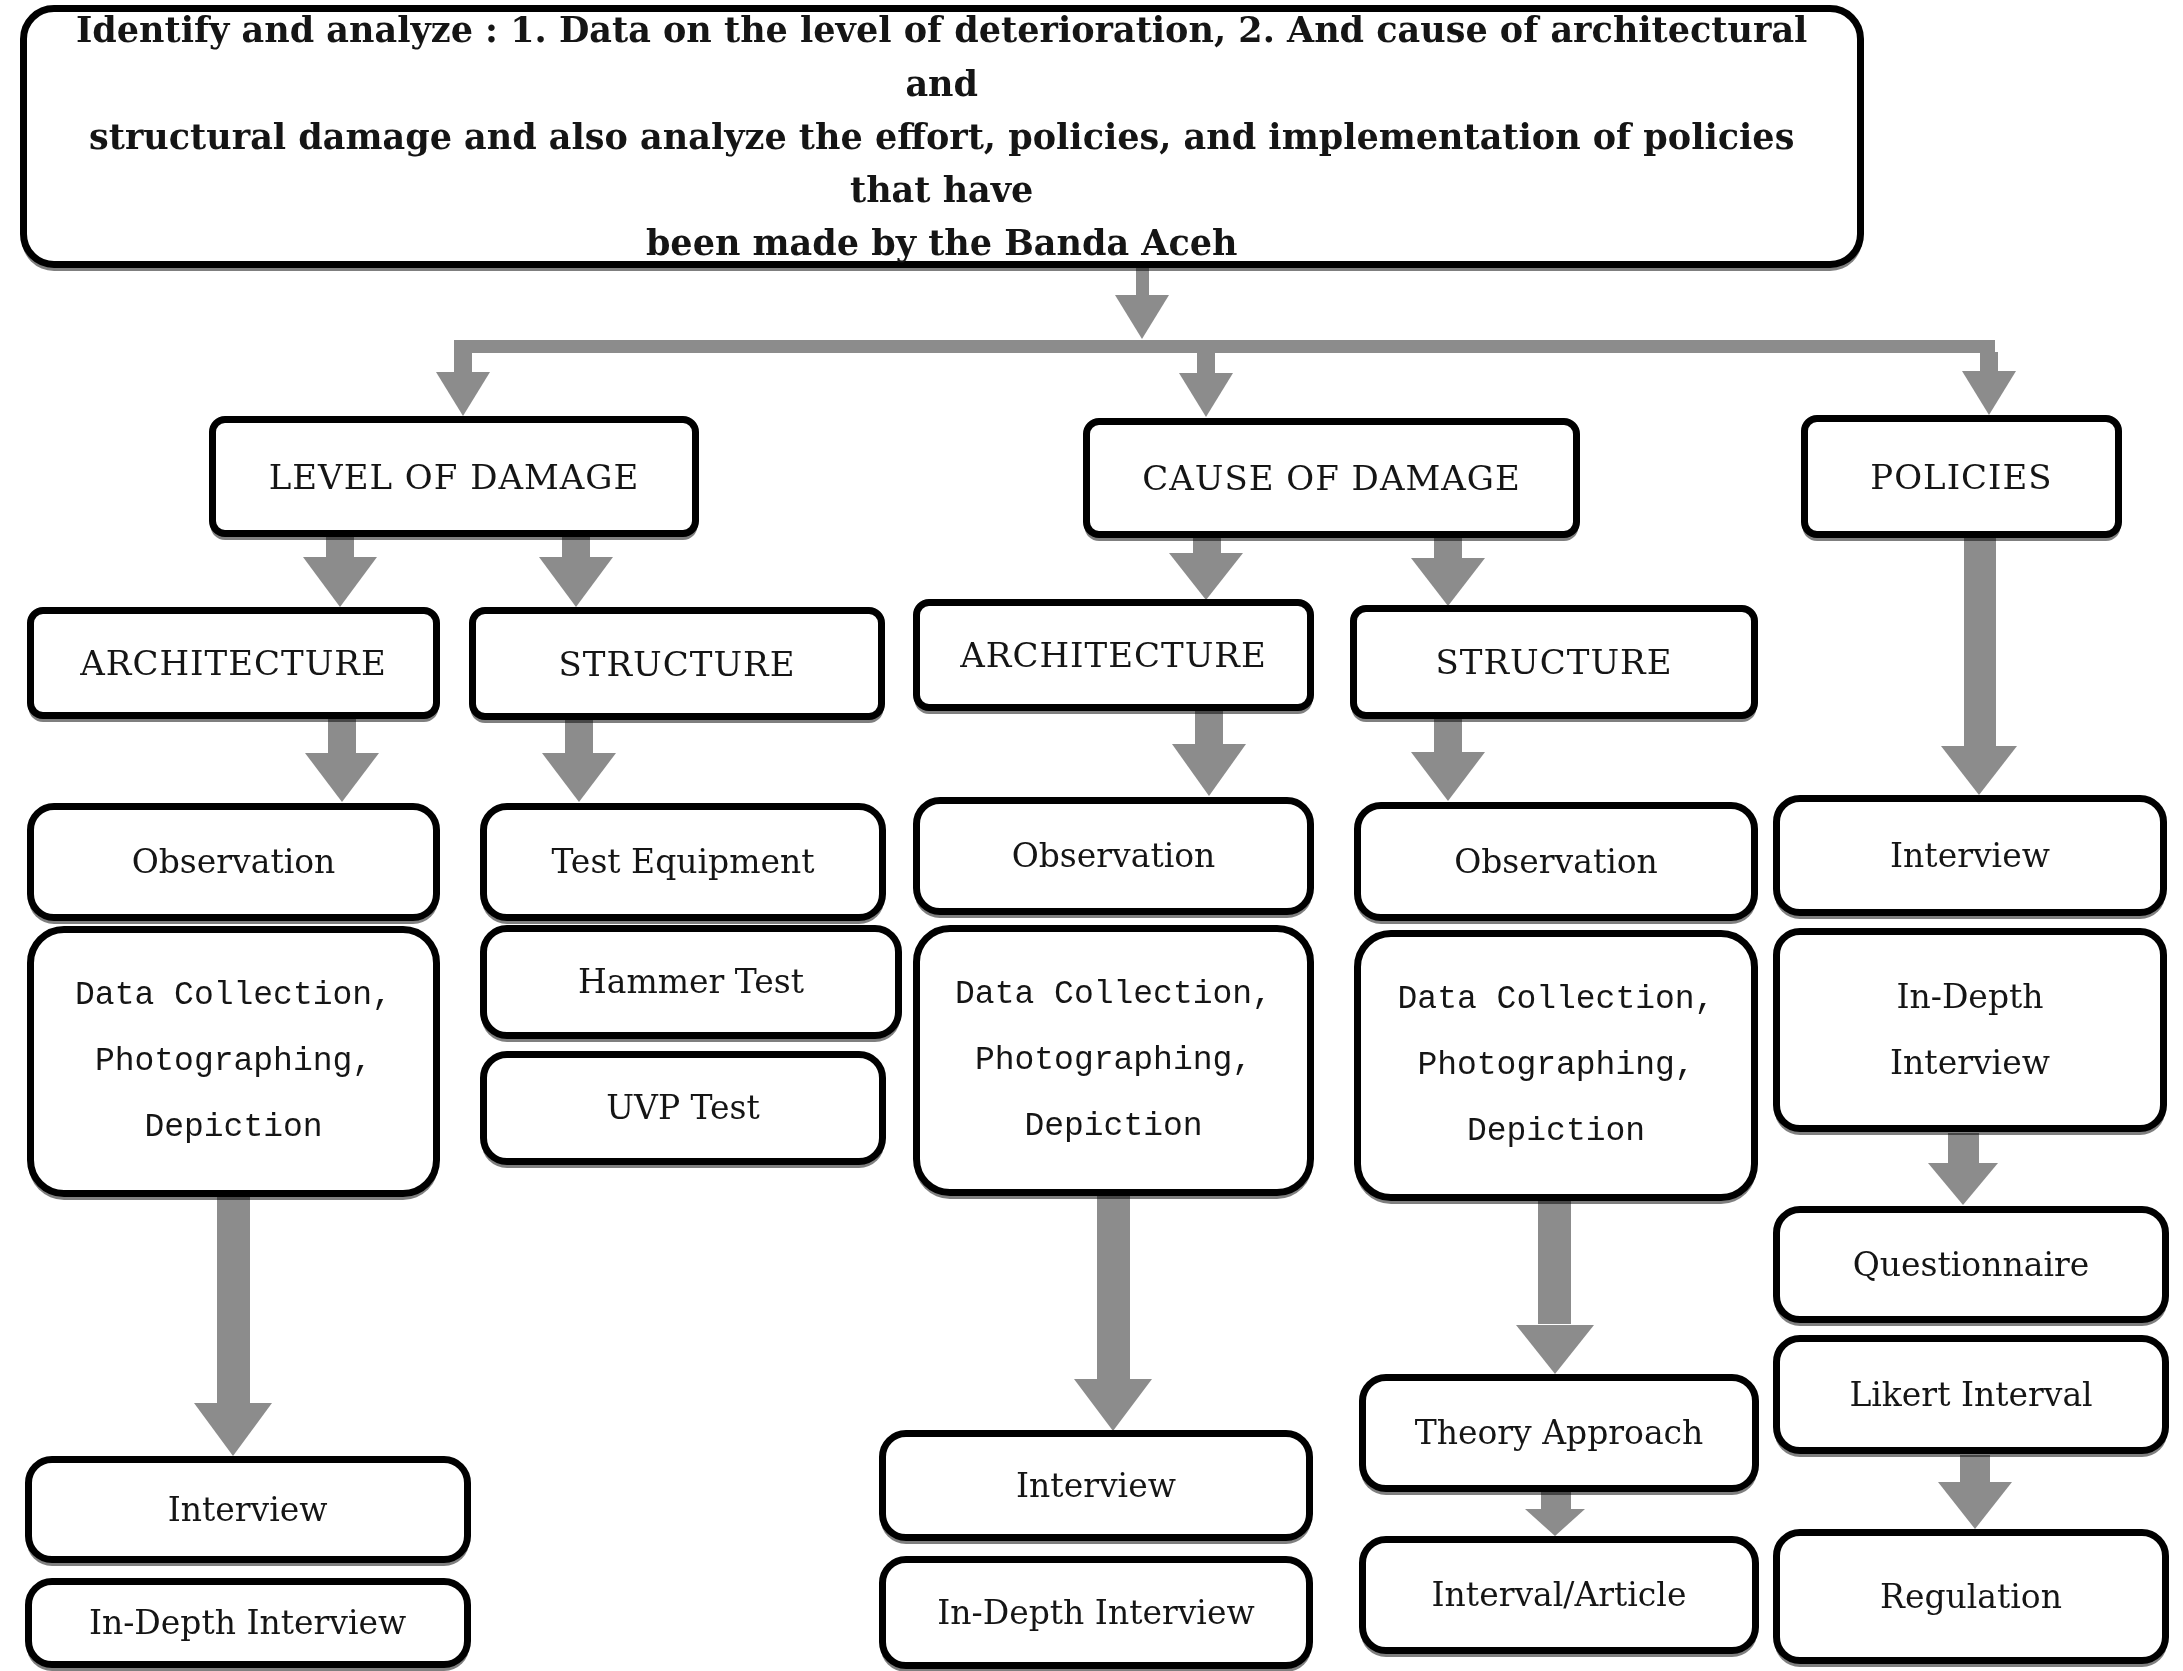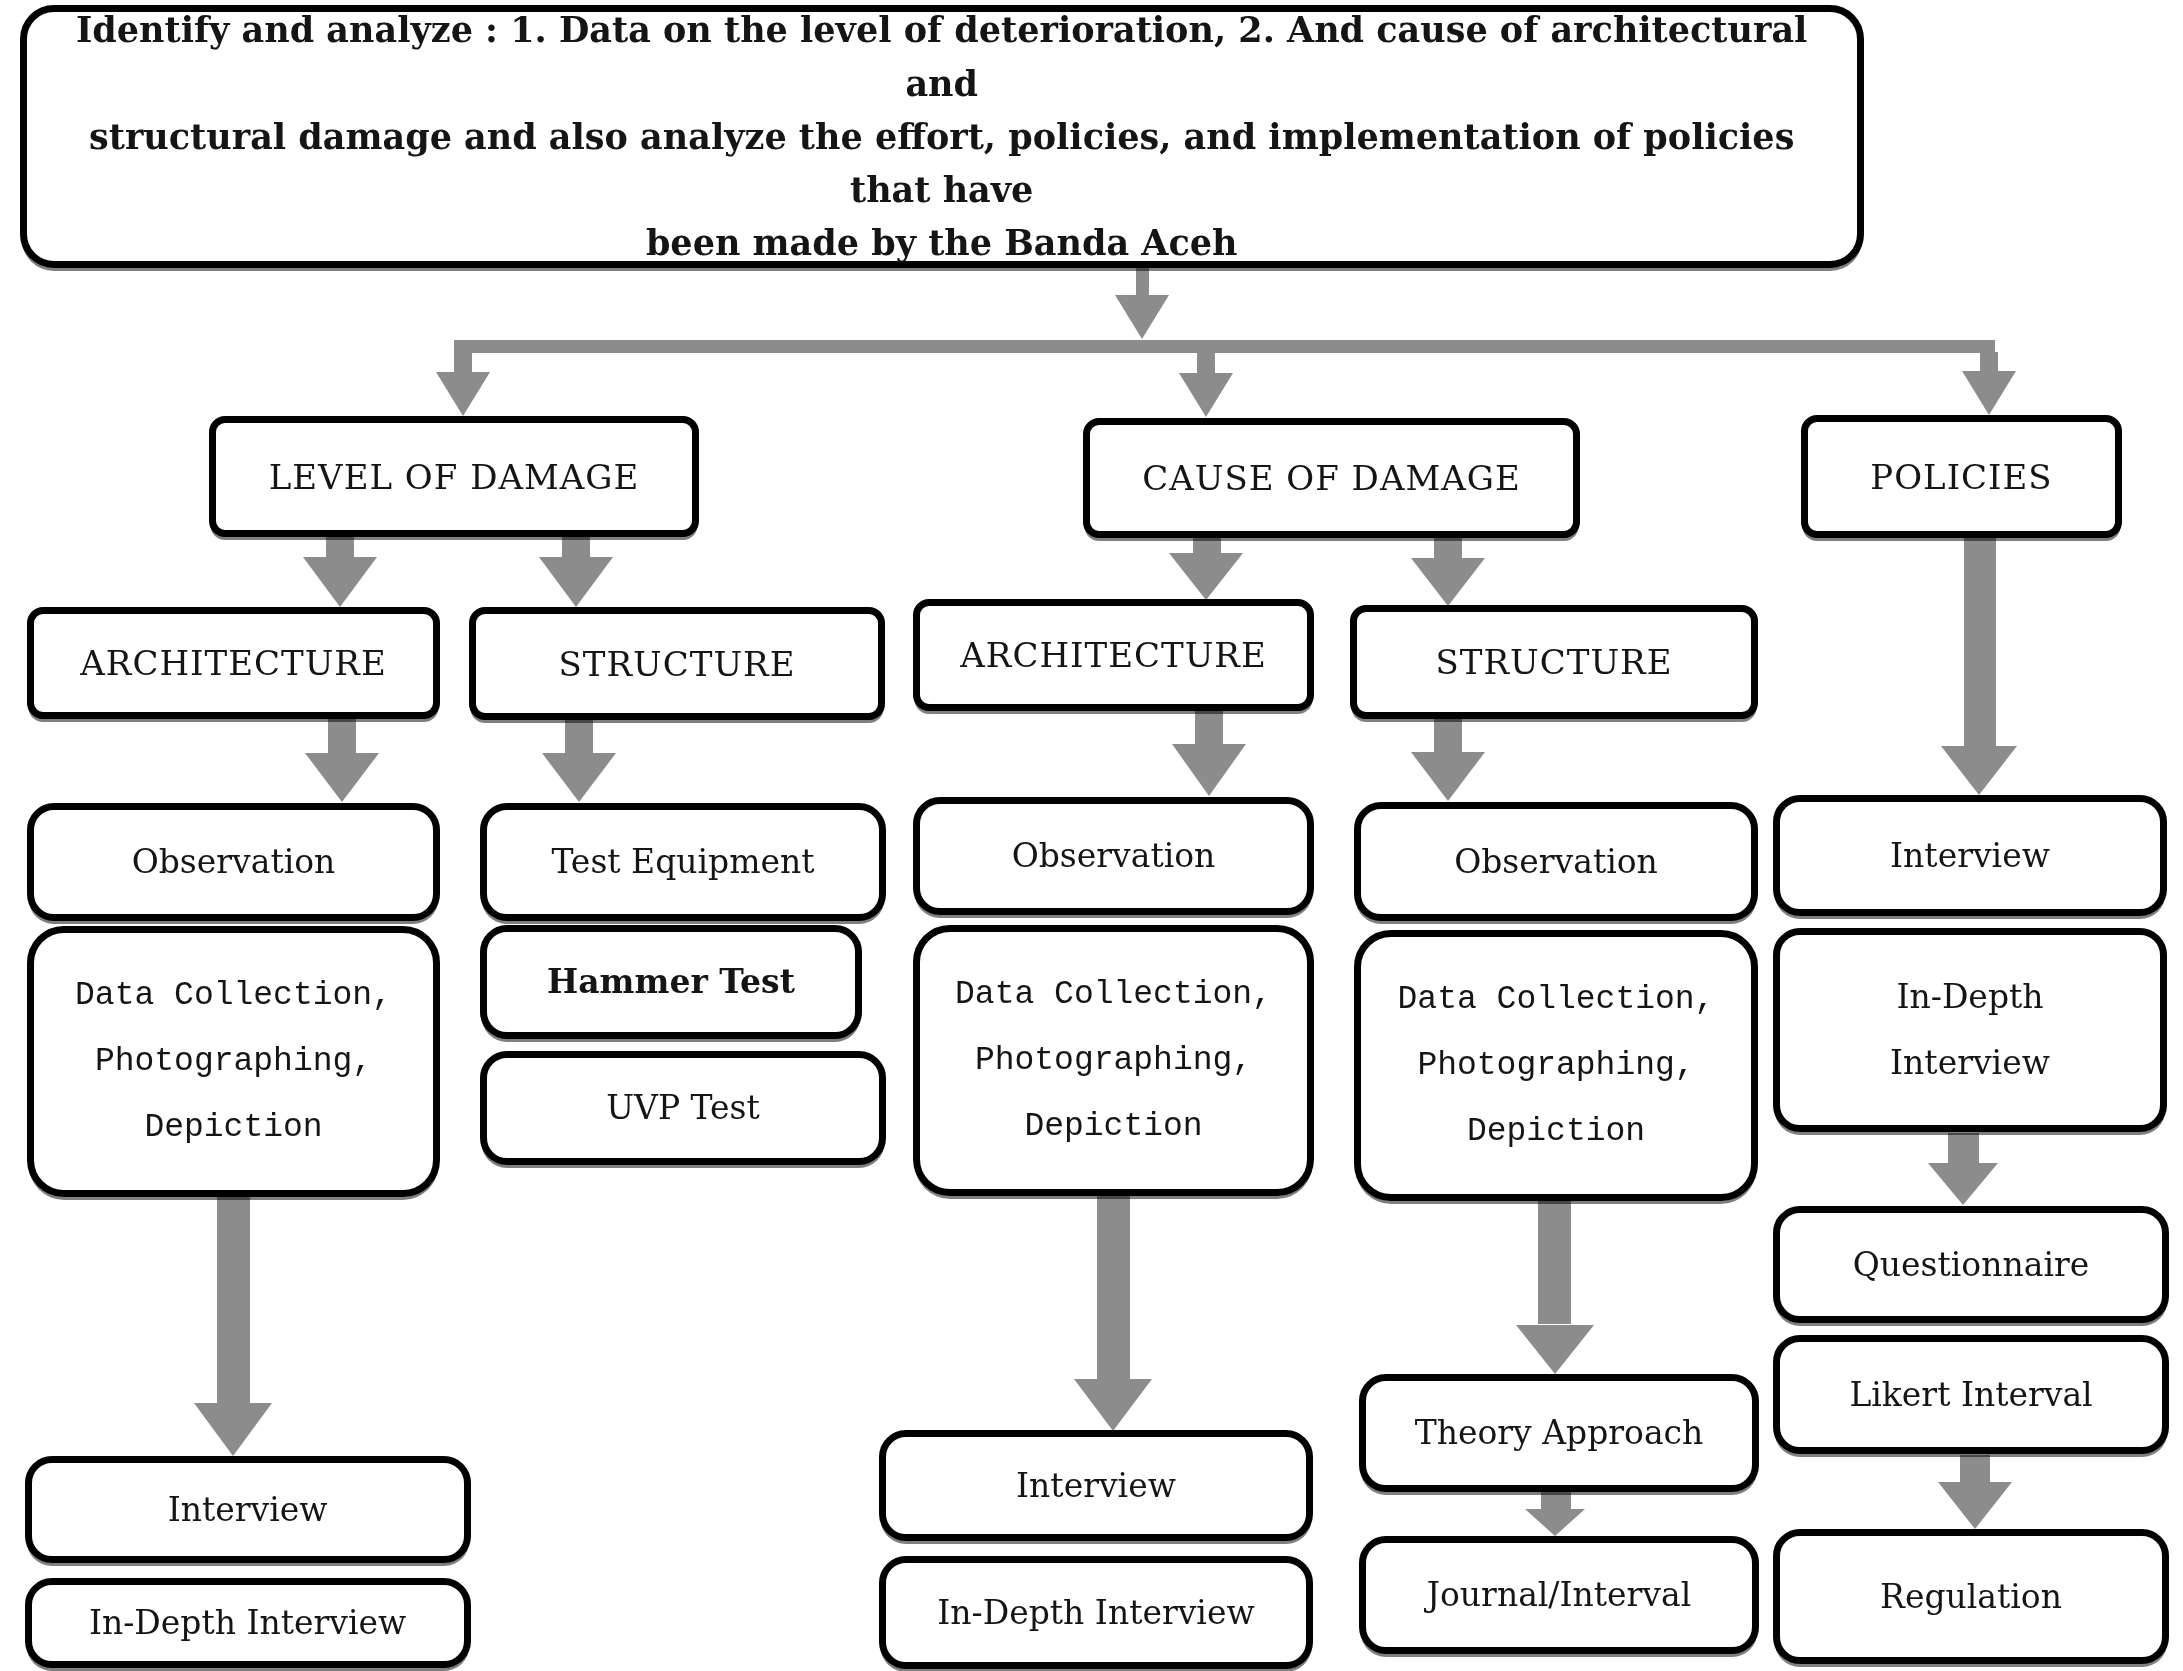--- a/index.html
+++ b/index.html
@@ -141,21 +141,21 @@
   <div class="box" style="left:1354px;top:802px;width:404px;height:119px;">
     <span>Observation</span>
   </div>
   <div class="box" style="left:1773px;top:795px;width:394px;height:121px;">
     <span>Interview</span>
   </div>
 
   <div class="box tall wrap-3" style="left:27px;top:926px;width:413px;height:271px;">
     <span>Data Collection, Photographing, Depiction</span>
   </div>
-  <div class="box" style="left:480px;top:925px;width:382px;height:114px;font-weight:bold;">
+  <div class="box" style="left:480px;top:925px;width:422px;height:114px;">
     <span>Hammer Test</span>
   </div>
   <div class="box" style="left:480px;top:1051px;width:406px;height:114px;">
     <span>UVP Test</span>
   </div>
   <div class="box tall wrap-3" style="left:913px;top:925px;width:401px;height:271px;">
     <span>Data Collection, Photographing, Depiction</span>
   </div>
   <div class="box tall wrap-3" style="left:1354px;top:930px;width:404px;height:271px;">
     <span>Data Collection, Photographing, Depiction</span>
@@ -175,21 +175,21 @@
     <span>Interview</span>
   </div>
   <div class="box" style="left:879px;top:1556px;width:434px;height:113px;">
     <span>In-Depth Interview</span>
   </div>
 
   <div class="box" style="left:1359px;top:1374px;width:400px;height:118px;">
     <span>Theory Approach</span>
   </div>
   <div class="box" style="left:1359px;top:1536px;width:400px;height:118px;">
-    <span>Journal/Interval</span>
+    <span>Interval/Article</span>
   </div>
 
   <div class="box" style="left:1773px;top:1206px;width:396px;height:117px;">
     <span>Questionnaire</span>
   </div>
   <div class="box" style="left:1773px;top:1335px;width:396px;height:119px;">
     <span>Likert Interval</span>
   </div>
   <div class="box" style="left:1773px;top:1529px;width:396px;height:135px;">
     <span>Regulation</span>

